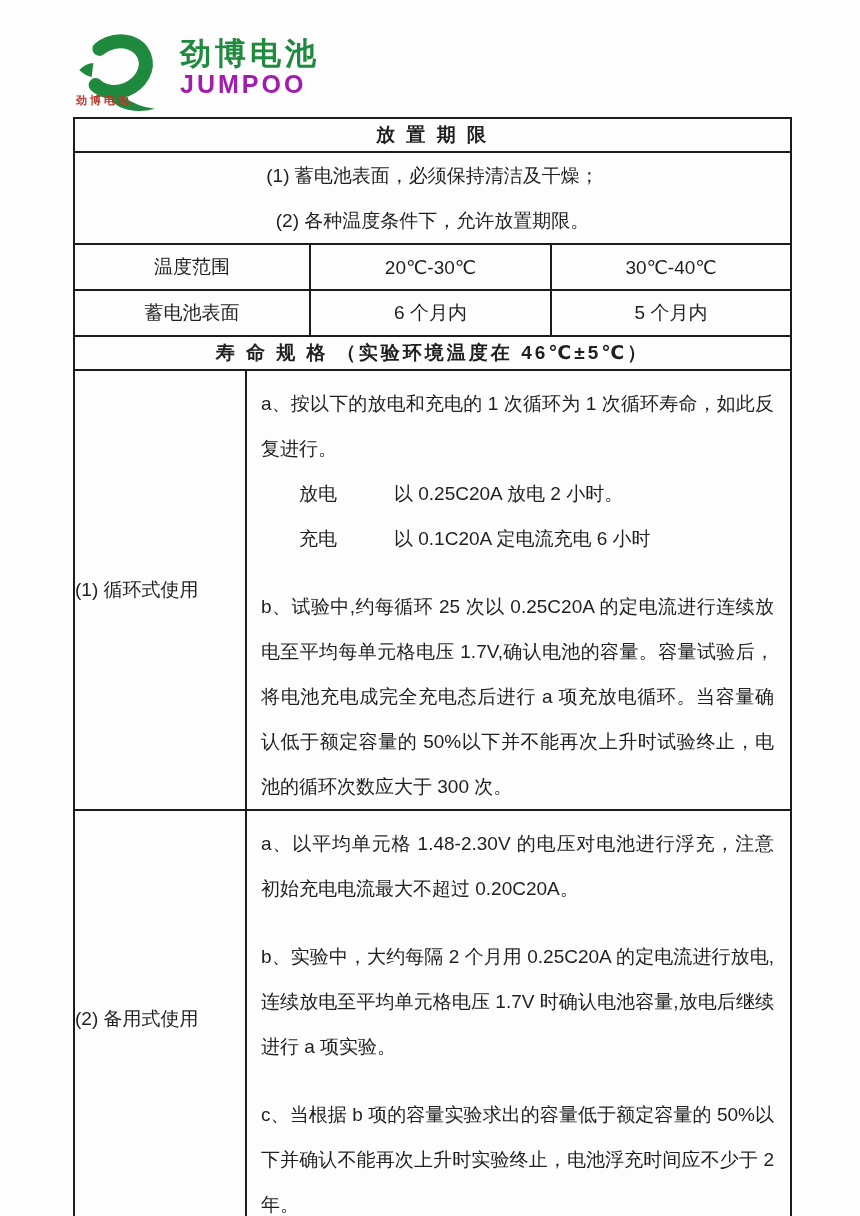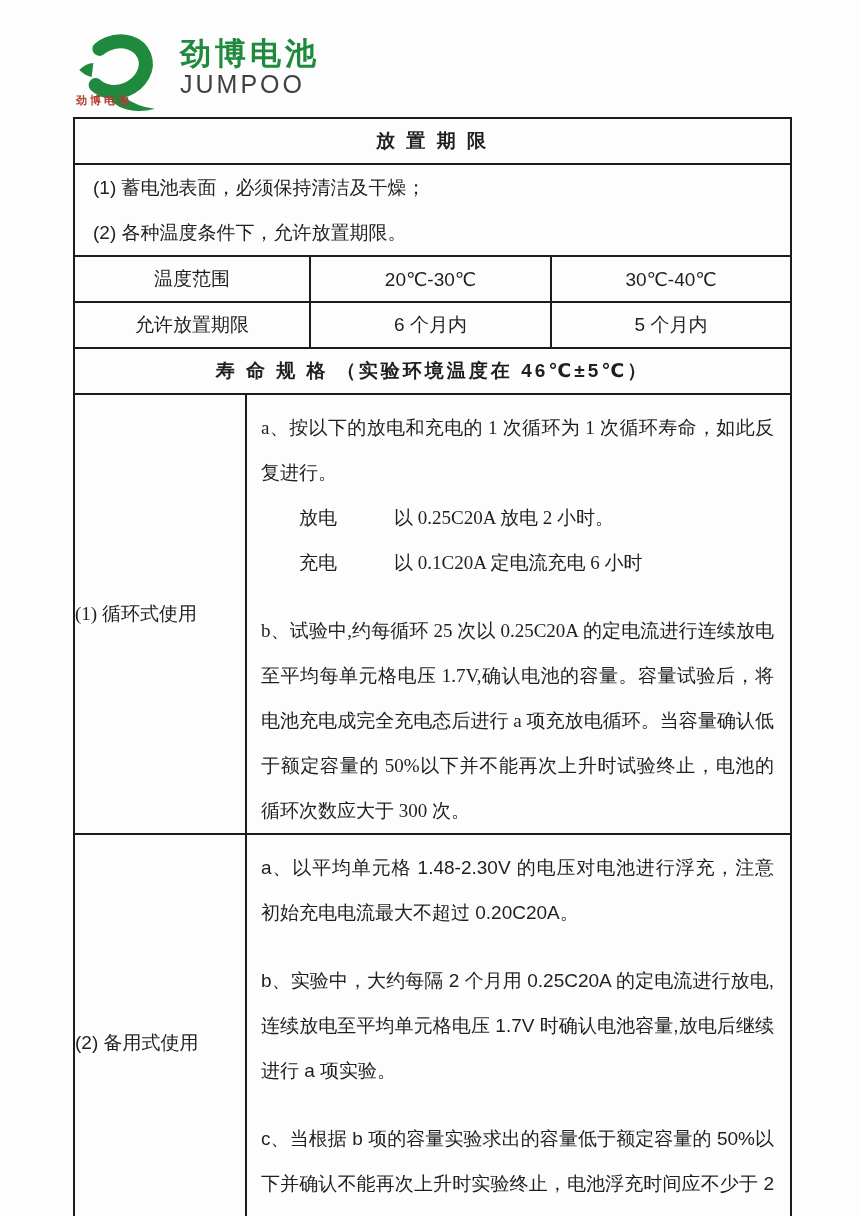--- a/index.html
+++ b/index.html
@@ -33,61 +33,61 @@
   .logo-text { padding-top: 12px; }
   .logo-cn {
     font-size: 31px;
     font-weight: bold;
     letter-spacing: 4px;
     color: #1f8a3e;
     line-height: 1.05;
   }
   .logo-en {
     font-size: 25px;
-    font-weight: normal;
+    font-weight: bold;
     letter-spacing: 3px;
-    color: #404040;
+    color: #a21caf;
     line-height: 1.1;
   }
 
   
   table.spec {
     position: absolute;
     top: 117px; left: 73px;
     width: 717px;
     border-collapse: collapse;
     table-layout: fixed;
   }
   table.spec td {
     border: 2px solid #1c1c1c;
     font-size: 19px;
     vertical-align: middle;
   }
   td.row-title {
-    height: 46px;
+    height: 34px;
     text-align: center;
     font-weight: bold;
     font-size: 20px;
     letter-spacing: 3px;
   }
   td.notes-cell { height: 90px; padding: 0 18px; vertical-align: middle; }
-  td.notes-cell p { line-height: 45px; white-space: pre-wrap; }
+  td.notes-cell p { line-height: 45px; white-space: pre-wrap; text-align: center; }
   td.center-cell { height: 46px; text-align: center; }
   td.label-cell { }
   td.content-cell {
     vertical-align: top;
     padding: 10px 16px 0 14px;
     text-align: justify;
   }
   td.content-cell p {
     line-height: 45px;
     white-space: pre-wrap;
   }
   .gap-before { margin-top: 23px; }
-  .cell-cyclic  { height: 365px; font-family: Liberation Serif, serif; }
+  .cell-cyclic  { height: 365px; }
   .cell-standby { height: 337px; }
 </style>
 </head>
 <body>
 
 <div class="logo-row">
   <div class="logo-mark-wrap">
     <svg width="96" height="88" viewBox="0 0 100 100">
       <g transform="rotate(-22 50 48)">
         <ellipse cx="50" cy="46" rx="33" ry="28" fill="none" stroke="#1f8a3e" stroke-width="16" stroke-dasharray="148 47" stroke-dashoffset="63" stroke-linecap="round"></ellipse>
@@ -123,21 +123,21 @@
     </td>
   </tr>
 
   <tr>
     <td class="center-cell" colspan="2">温度范围</td>
     <td class="center-cell">20℃-30℃</td>
     <td class="center-cell">30℃-40℃</td>
   </tr>
 
   <tr>
-    <td class="center-cell" colspan="2">允许放置期限</td>
+    <td class="center-cell" colspan="2">蓄电池表面</td>
     <td class="center-cell">6 个月内</td>
     <td class="center-cell">5 个月内</td>
   </tr>
 
   <tr>
     <td class="row-title" colspan="4">寿 命 规 格 （实验环境温度在 46℃±5℃）</td>
   </tr>
 
   <tr>
     <td class="label-cell cell-cyclic">(1) 循环式使用</td>

